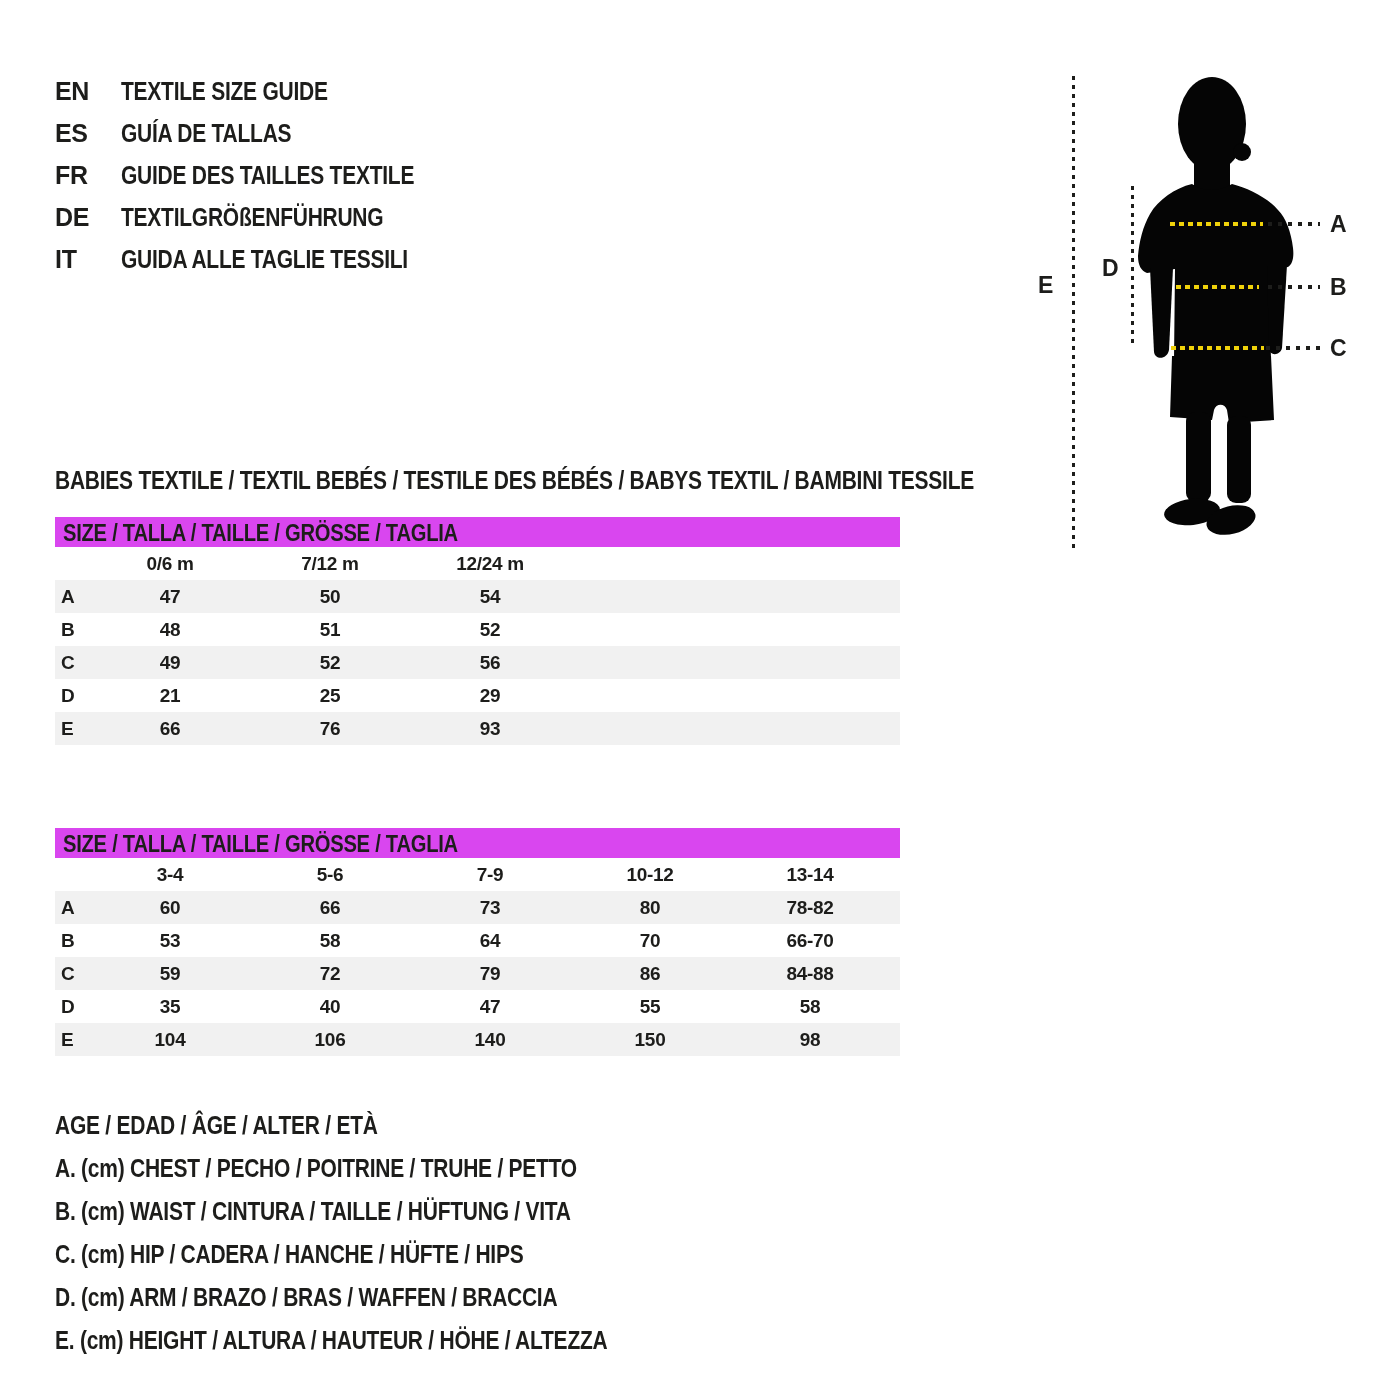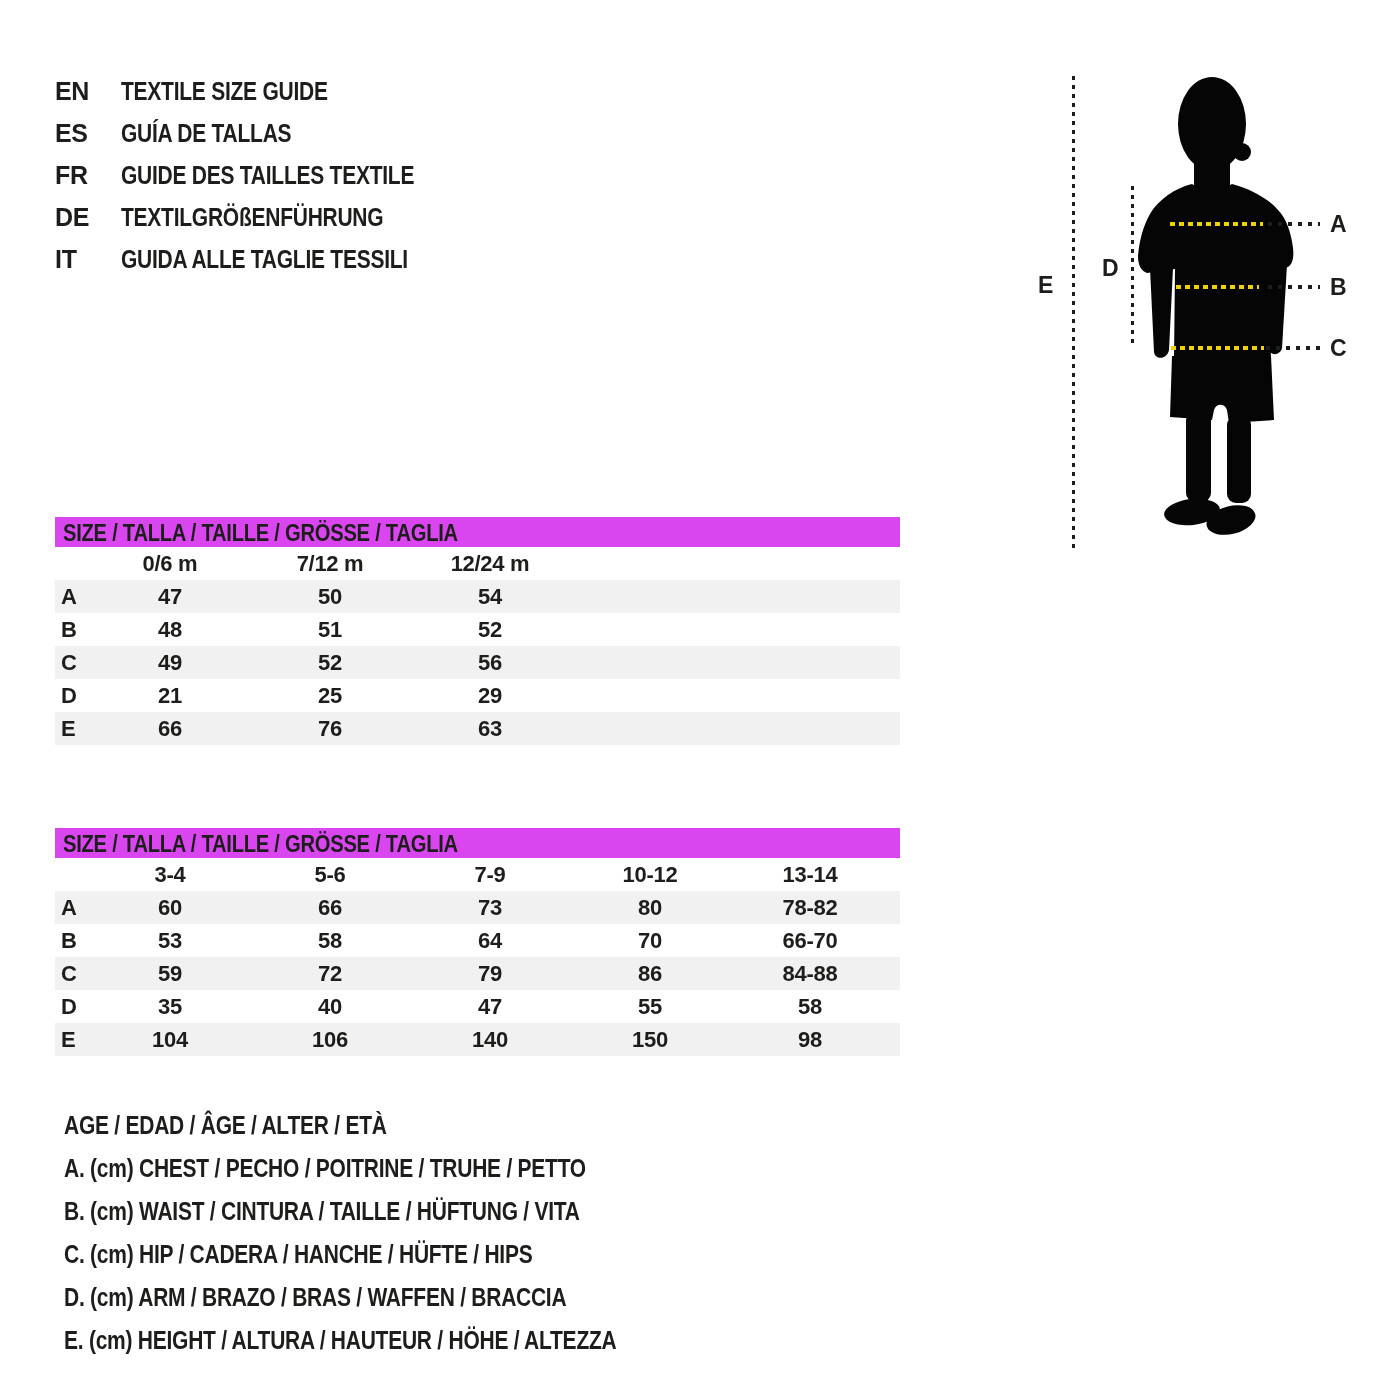--- a/index.html
+++ b/index.html
@@ -11,29 +11,29 @@
   .lang-list{position:absolute;left:55px;top:70px;}
   .lang-row{display:flex;height:42px;align-items:center;font-size:25px;font-weight:700;}
   .lang-code{width:66px;flex:0 0 66px;}
 
   
   .sec-title{position:absolute;left:55px;font-size:25px;font-weight:700;line-height:26px;}
 
   
   .table-block{position:absolute;left:55px;width:845px;}
   .bar{height:30px;background:#d946ef;font-size:24px;font-weight:700;line-height:31px;padding-left:8px;box-sizing:border-box;}
-  .trow{display:grid;height:33px;align-items:center;font-size:22px;font-weight:700;}
+  .trow{display:grid;height:33px;align-items:center;font-size:19px;font-weight:700;}
   .trow.babies{grid-template-columns:35px 160px 160px 160px 1fr;}
   .trow.children{grid-template-columns:35px 160px 160px 160px 160px 160px 1fr;}
   .trow .cell{text-align:center;}
   .trow .label{text-align:left;padding-left:6px;}
   .trow.shade{background:#f1f1f1;}
 
   
-  .legend{position:absolute;left:64px;top:1104px;}
+  .legend{position:absolute;left:55px;top:1104px;}
   .legend-line{height:43px;line-height:43px;font-size:25px;font-weight:700;}
 
   
   .vline{position:absolute;width:3px;
          background:repeating-linear-gradient(180deg,#1d1d1b 0 4px,transparent 4px 9px);}
   .hdots{position:absolute;height:4px;
          background:repeating-linear-gradient(90deg,#1d1d1b 0 4px,transparent 4px 10px);}
   .hyellow{position:absolute;height:4px;
          background:repeating-linear-gradient(90deg,#f0d20a 0 5px,transparent 5px 9px);}
   .m-label{position:absolute;font-size:23px;font-weight:700;line-height:24px;}
@@ -95,20 +95,23 @@
   <div class="hdots" style="left:1268px;top:285px;width:52px;"></div>
   <div class="hyellow" style="left:1171px;top:346px;width:93px;"></div>
   <div class="hdots" style="left:1266px;top:346px;width:54px;"></div>
 
   <span class="m-label" style="left:1330px;top:212px;">A</span>
   <span class="m-label" style="left:1330px;top:275px;">B</span>
   <span class="m-label" style="left:1330px;top:336px;">C</span>
   <span class="m-label" style="left:1102px;top:256px;">D</span>
   <span class="m-label" style="left:1038px;top:273px;">E</span>
 
+  <h2 class="sec-title" style="top:467px;margin:0;">
+    <span class="cond">BABIES TEXTILE / TEXTIL BEBÉS / TESTILE DES BÉBÉS / BABYS TEXTIL / BAMBINI TESSILE</span>
+  </h2>
 
   <section class="table-block" style="top:517px;">
     <div class="bar">
       <span class="cond">SIZE / TALLA / TAILLE / GRÖSSE / TAGLIA</span>
     </div>
     <div class="trow babies">
       <span class="cell label"></span>
       <span class="cell">0/6 m</span>
       <span class="cell">7/12 m</span>
       <span class="cell">12/24 m</span>
@@ -134,21 +137,21 @@
     <div class="trow babies">
       <span class="cell label">D</span>
       <span class="cell">21</span>
       <span class="cell">25</span>
       <span class="cell">29</span>
     </div>
     <div class="trow babies shade">
       <span class="cell label">E</span>
       <span class="cell">66</span>
       <span class="cell">76</span>
-      <span class="cell">63</span>
+      <span class="cell">93</span>
     </div>
   </section>
 
 
   <section class="table-block" style="top:828px;">
     <div class="bar">
       <span class="cond">SIZE / TALLA / TAILLE / GRÖSSE / TAGLIA</span>
     </div>
     <div class="trow children">
       <span class="cell label"></span>

